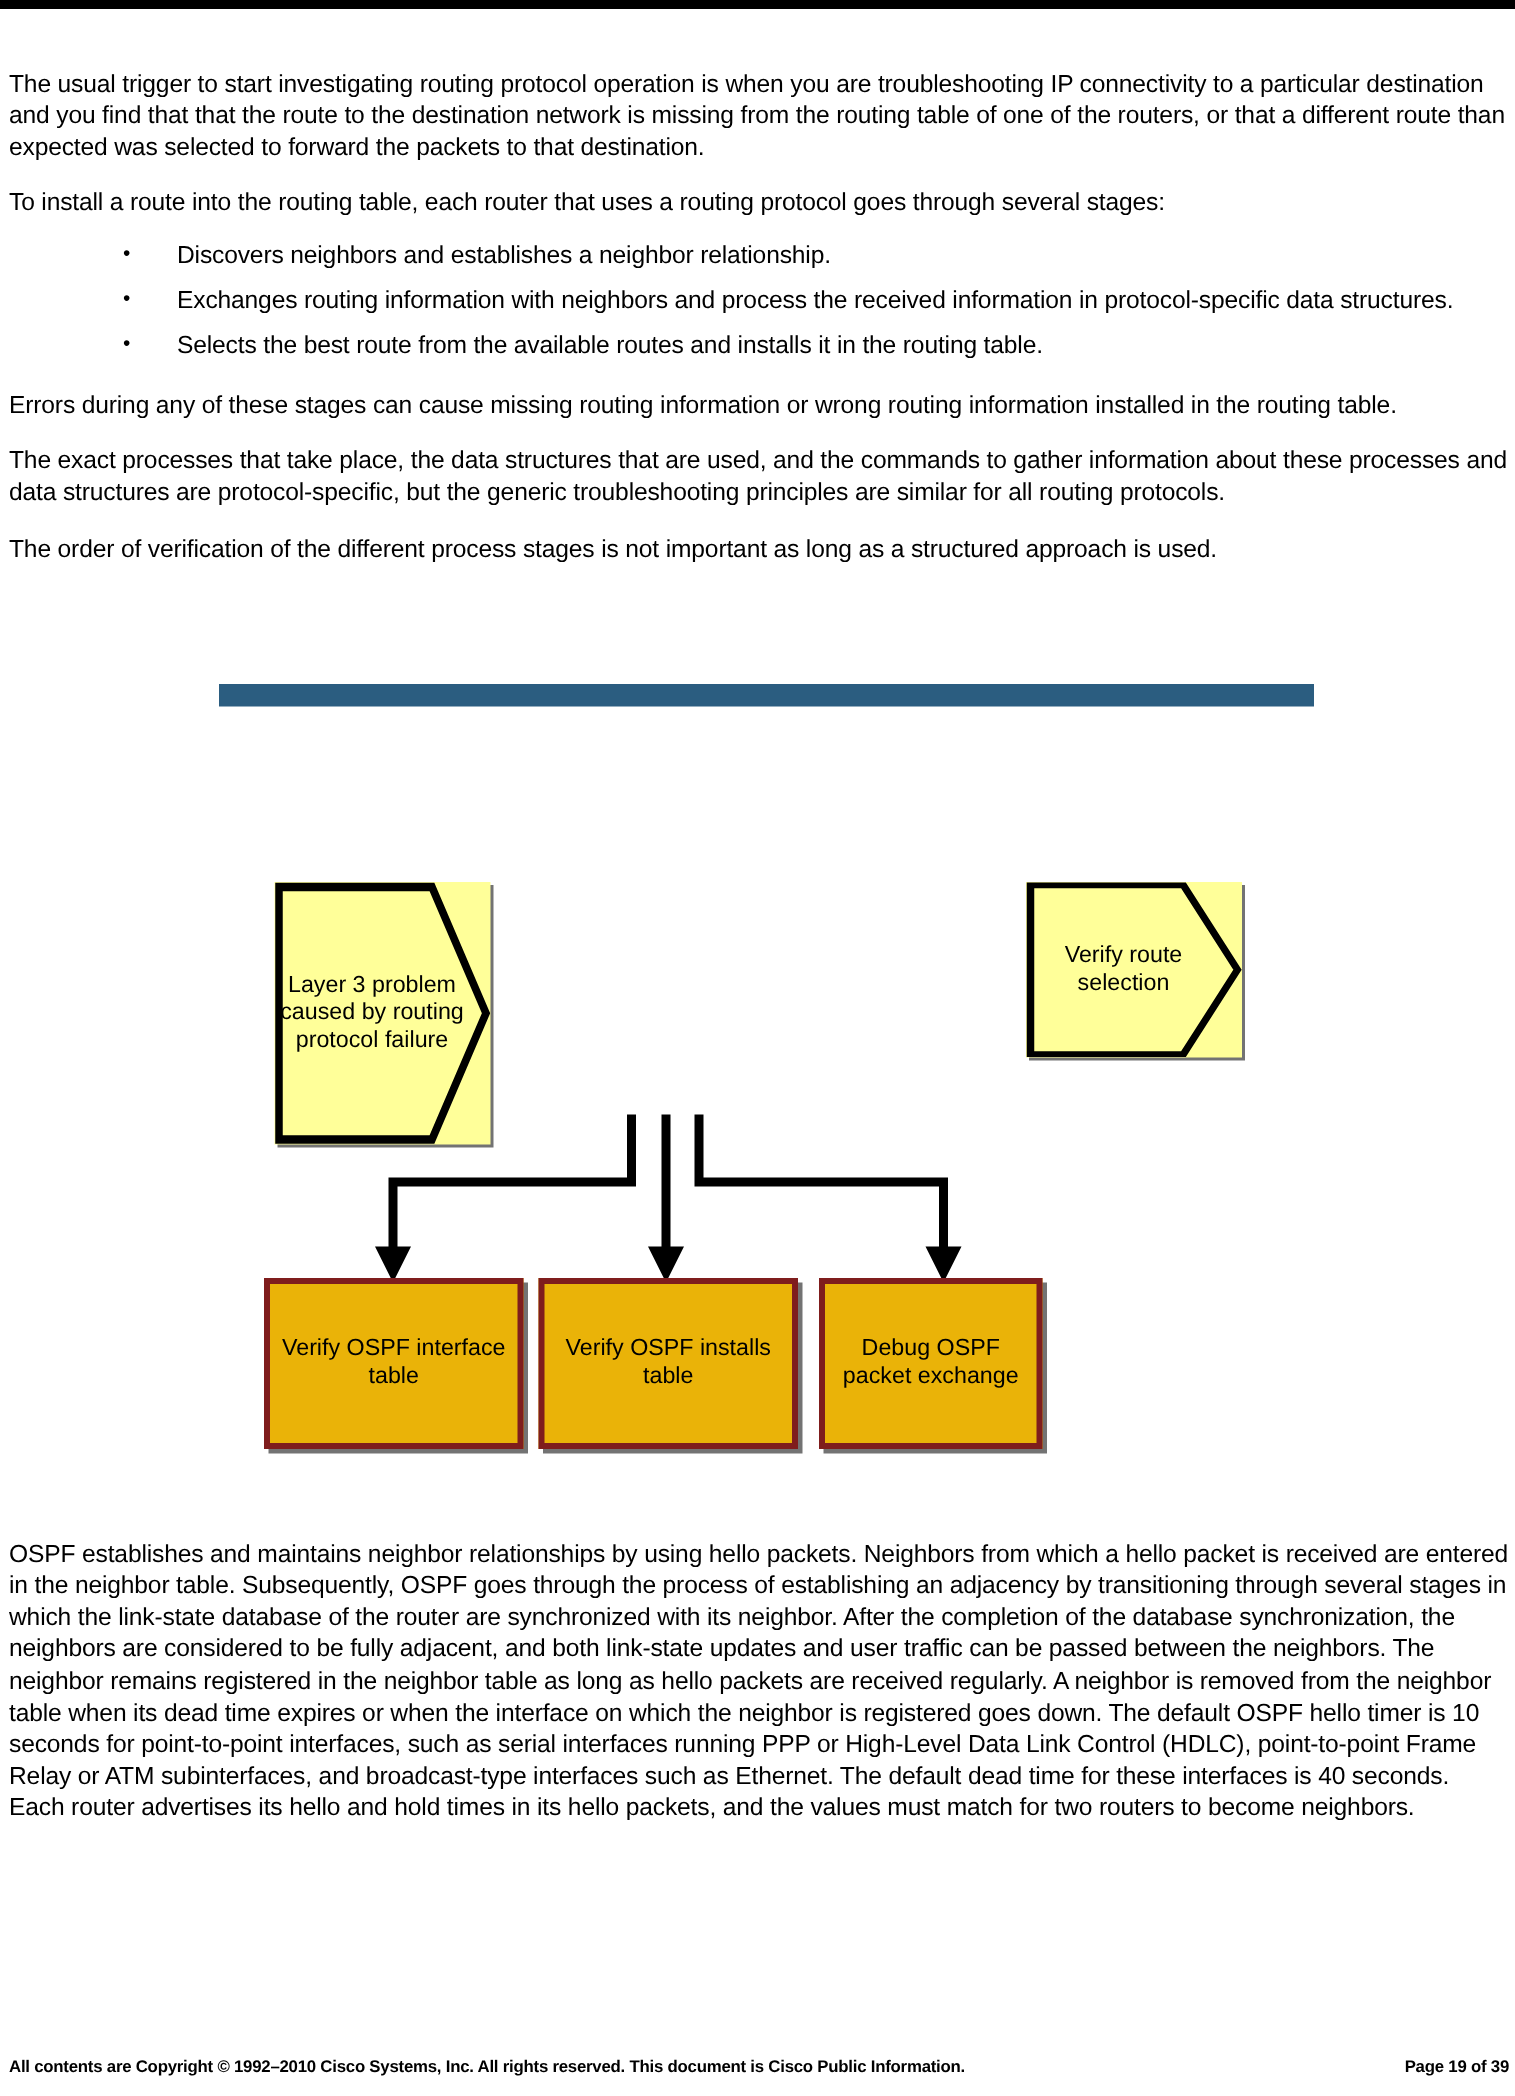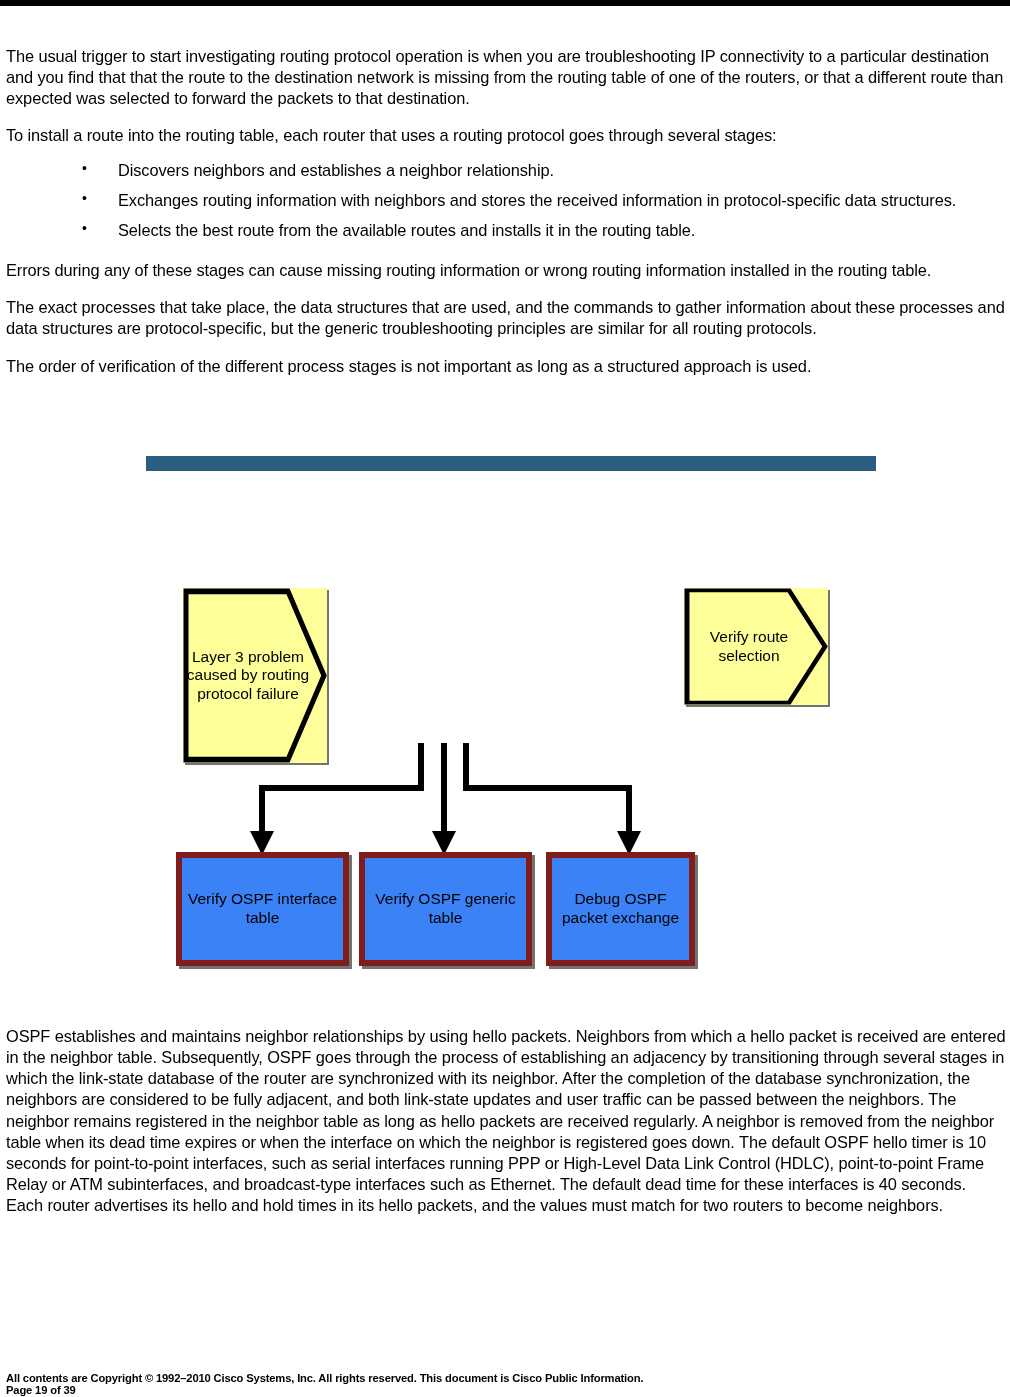--- a/index.html
+++ b/index.html
@@ -100,22 +100,22 @@
   .chev-border {
     position: absolute;
     inset: 0;
     z-index: 1;
     pointer-events: none;
   }
   .chev-border svg { display: block; width: 100%; height: 100%; }
 
   .box {
     position: absolute;
-    background: #3b82f6;
-    border: 6px solid #7f1d1d;
+    background: #eab308;
+    border: 4px solid #7f1d1d;
     box-sizing: border-box;
     display: flex;
     align-items: center;
     justify-content: center;
     text-align: center;
     font-size: 15.5px;
     line-height: 1.22;
     color: #000000;
     box-shadow: 3px 3px 0 rgba(0,0,0,0.55);
   }
@@ -133,38 +133,37 @@
   .footer {
     position: absolute;
     left: 6px;
     top: 1372px;
     width: 1000px;
     display: flex;
     justify-content: space-between;
     align-items: baseline;
     font-size: 11.2px;
     letter-spacing: -0.15px;
-    flex-direction: column;
   }
   .footer .copy { font-weight: bold; }
   .footer .pageno { font-weight: bold; white-space: nowrap; }
 </style>
 </head>
 <body>
 
 <div class="header-rule"></div>
 
 <div class="content">
 
   <p class="para">The usual trigger to start investigating routing protocol operation is when you are troubleshooting IP connectivity to a particular destination and you find that that the route to the destination network is missing from the routing table of one of the routers, or that a different route than expected was selected to forward the packets to that destination.</p>
   <p class="para">To install a route into the routing table, each router that uses a routing protocol goes through several stages:</p>
 
   <ul class="bullets">
     <li>Discovers neighbors and establishes a neighbor relationship.</li>
-    <li>Exchanges routing information with neighbors and stores the received information in protocol-specific data structures.</li>
+    <li>Exchanges routing information with neighbors and process the received information in protocol-specific data structures.</li>
     <li>Selects the best route from the available routes and installs it in the routing table.</li>
   </ul>
 
   <p class="para">Errors during any of these stages can cause missing routing information or wrong routing information installed in the routing table.</p>
   <p class="para">The exact processes that take place, the data structures that are used, and the commands to gather information about these processes and data structures are protocol-specific, but the generic troubleshooting principles are similar for all routing protocols.</p>
   <p class="para">The order of verification of the different process stages is not important as long as a structured approach is used.</p>
 
 </div>
 
 <div class="blue-bar"></div>
@@ -207,21 +206,21 @@
         <polygon points="629,295 617,271 641,271"></polygon>
       </g>
     </svg>
   </div>
 
   <div class="box" style="left:176px; top:292px; width:173px; height:114px;">
     <span>Verify OSPF interface table</span>
   </div>
 
   <div class="box" style="left:359px; top:292px; width:173px; height:114px;">
-    <span>Verify OSPF generic table</span>
+    <span>Verify OSPF installs table</span>
   </div>
 
   <div class="box" style="left:546px; top:292px; width:149px; height:114px;">
     <span>Debug OSPF packet exchange</span>
   </div>
 
 </div>
 
 <div style="position:absolute; left:6px; top:1010px; width:1000px;">
   <p class="para">OSPF establishes and maintains neighbor relationships by using hello packets. Neighbors from which a hello packet is received are entered in the neighbor table. Subsequently, OSPF goes through the process of establishing an adjacency by transitioning through several stages in which the link-state database of the router are synchronized with its neighbor. After the completion of the database synchronization, the neighbors are considered to be fully adjacent, and both link-state updates and user traffic can be passed between the neighbors. The neighbor remains registered in the neighbor table as long as hello packets are received regularly. A neighbor is removed from the neighbor table when its dead time expires or when the interface on which the neighbor is registered goes down. The default OSPF hello timer is 10 seconds for point-to-point interfaces, such as serial interfaces running PPP or High-Level Data Link Control (HDLC), point-to-point Frame Relay or ATM subinterfaces, and broadcast-type interfaces such as Ethernet. The default dead time for these interfaces is 40 seconds. Each router advertises its hello and hold times in its hello packets, and the values must match for two routers to become neighbors.</p>

